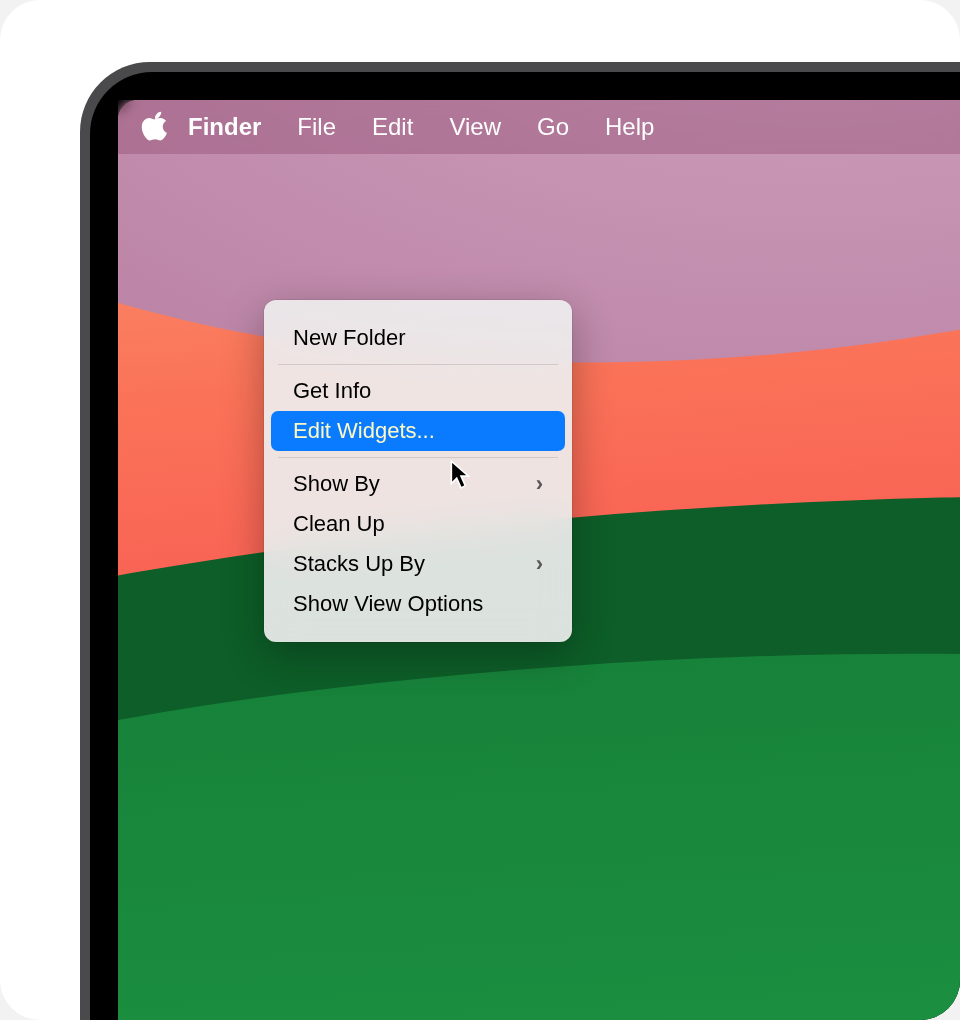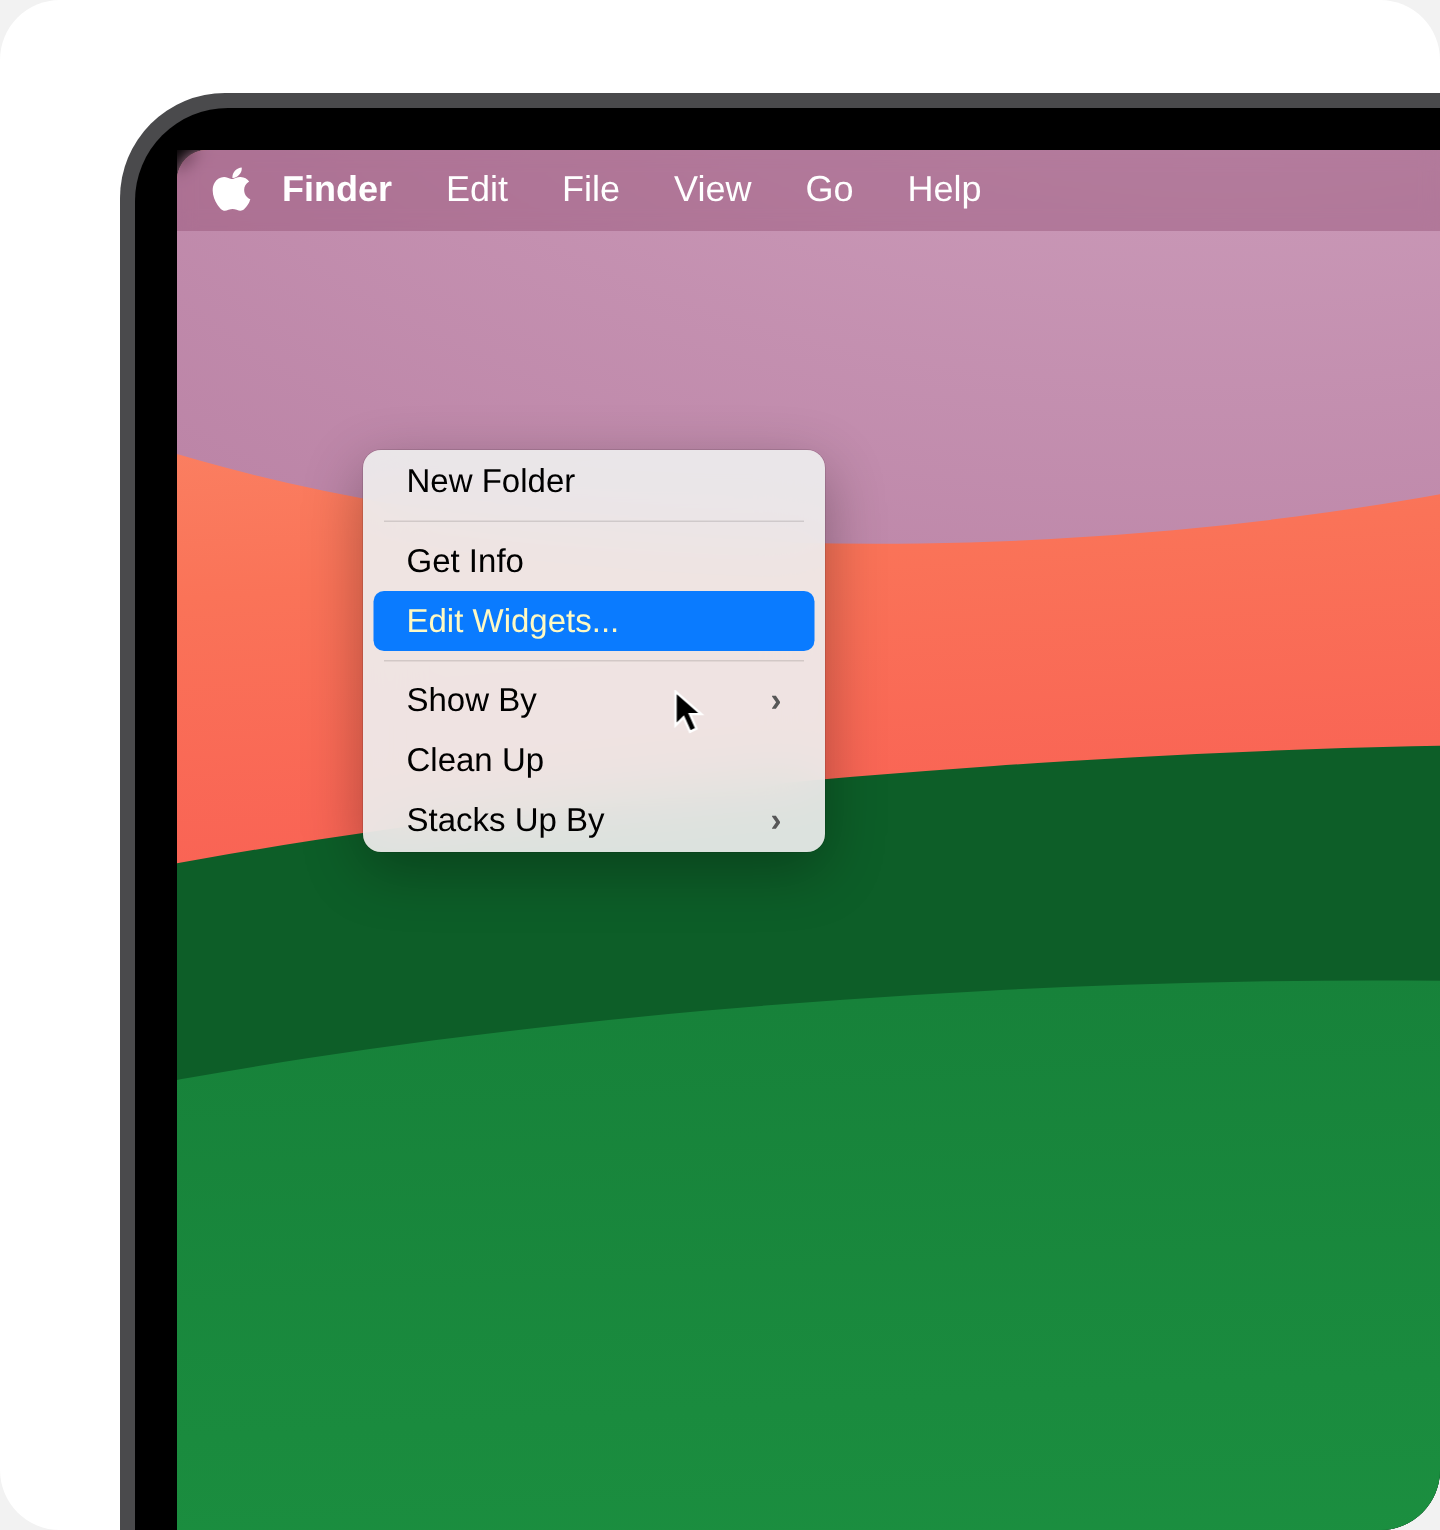--- a/index.html
+++ b/index.html
@@ -20,20 +20,21 @@
 
     .outer-card {
       position: absolute;
       left: 0;
       top: 0;
       width: 960px;
       height: 1020px;
       background: #fff;
       border-radius: 40px;
       overflow: hidden;
+      text-align: center;
     }
 
     .device-frame {
       position: absolute;
       left: 80px;
       top: 62px;
       width: 1200px;
       height: 1200px;
       background: #4a4a4c;
       border-radius: 70px;
@@ -143,27 +144,27 @@
       user-select: none;
     }
 
     .menu-item.app-name {
       font-weight: 700;
       padding-left: 0;
     }
 
     .context-menu {
       position: absolute;
-      left: 124px;
+      left: 146px;
       top: 200px;
       width: 308px;
       background: #eeeeeeeb;
       border-radius: 12px;
       box-shadow: 0 0 0 0.5px rgba(0,0,0,0.15), 0 12px 40px rgba(0, 0, 0, 0.3);
-      padding: 1px 0;
+      padding: 18px 0;
       backdrop-filter: blur(20px);
     }
 
     .ctx-item {
       padding: 7px 22px;
       font-size: 22px;
       color: #000;
       display: flex;
       align-items: center;
       justify-content: space-between;
@@ -215,22 +216,22 @@
 
         <div class="screen-content">
 
           <div class="menubar">
             <span class="apple-logo">
               <svg viewBox="0 0 170 170" width="30" height="30" fill="#fff">
                 <path d="M150.4 130.3c-2.5 5.8-5.5 11.1-9 16-4.8 6.7-8.7 11.3-11.7 13.9-4.7 4.2-9.7 6.4-15 6.5-3.9 0-8.5-1.1-14-3.3-5.5-2.2-10.6-3.3-15.2-3.3-4.8 0-10 1.1-15.6 3.3-5.6 2.2-10.1 3.4-13.6 3.5-5.1 .2-10.2-2-15.4-6.7-3.3-2.8-7.4-7.6-12.3-14.4-5.3-7.3-9.6-15.7-13-25.4-3.7-10.4-5.5-20.5-5.5-30.3 0-11.2 2.4-20.8 7.3-28.9 3.8-6.5 8.9-11.6 15.3-15.4 6.4-3.8 13.2-5.7 20.6-5.9 4.1 0 9.5 1.3 16.2 3.8 6.7 2.5 11 3.8 12.9 3.8 1.4 0 6.2-1.5 14.2-4.5 7.6-2.8 14-3.9 19.3-3.5 14.2 1.1 24.9 6.7 32 16.8-12.7 7.7-19 18.5-18.9 32.4 .1 10.8 4 19.8 11.7 27 3.5 3.3 7.4 5.9 11.7 7.7-1 2.7-2 5.4-3 7.9zM120 7.2c0 8.4-3.1 16.2-9.2 23.4-7.4 8.6-16.3 13.6-26 12.8-.1-1-.2-2.1-.2-3.2 0-8 3.5-16.6 9.7-23.7 3.1-3.6 7-6.5 11.8-8.9C111 5.4 115.5 4.1 119.8 3.8c.1 1.1 .2 2.3 .2 3.4z"></path>
               </svg>
             </span>
             <div class="menu-item app-name">Finder</div>
+            <div class="menu-item">File</div>
             <div class="menu-item">Edit</div>
-            <div class="menu-item">File</div>
             <div class="menu-item">View</div>
             <div class="menu-item">Go</div>
             <div class="menu-item">Help</div>
           </div>
 
           <div class="context-menu">
             <div class="ctx-item">
               <span>New Folder</span>
             </div>
             <div class="ctx-sep"></div>
@@ -244,20 +245,23 @@
             <div class="ctx-item">
               <span>Show By</span>
               <span class="chevron">›</span>
             </div>
             <div class="ctx-item">
               <span>Clean Up</span>
             </div>
             <div class="ctx-item">
               <span>Stacks Up By</span>
               <span class="chevron">›</span>
+            </div>
+            <div class="ctx-item">
+              <span>Show View Options</span>
             </div>
           </div>
 
           <div class="cursor">
             <svg viewBox="0 0 20 28" width="22" height="30">
               <path d="M1 1 L1 22 L6 17 L10 26 L14 24 L10 15 L17 15 Z" fill="#000" stroke="#fff" stroke-width="1.5"></path>
             </svg>
           </div>
 
         </div>

